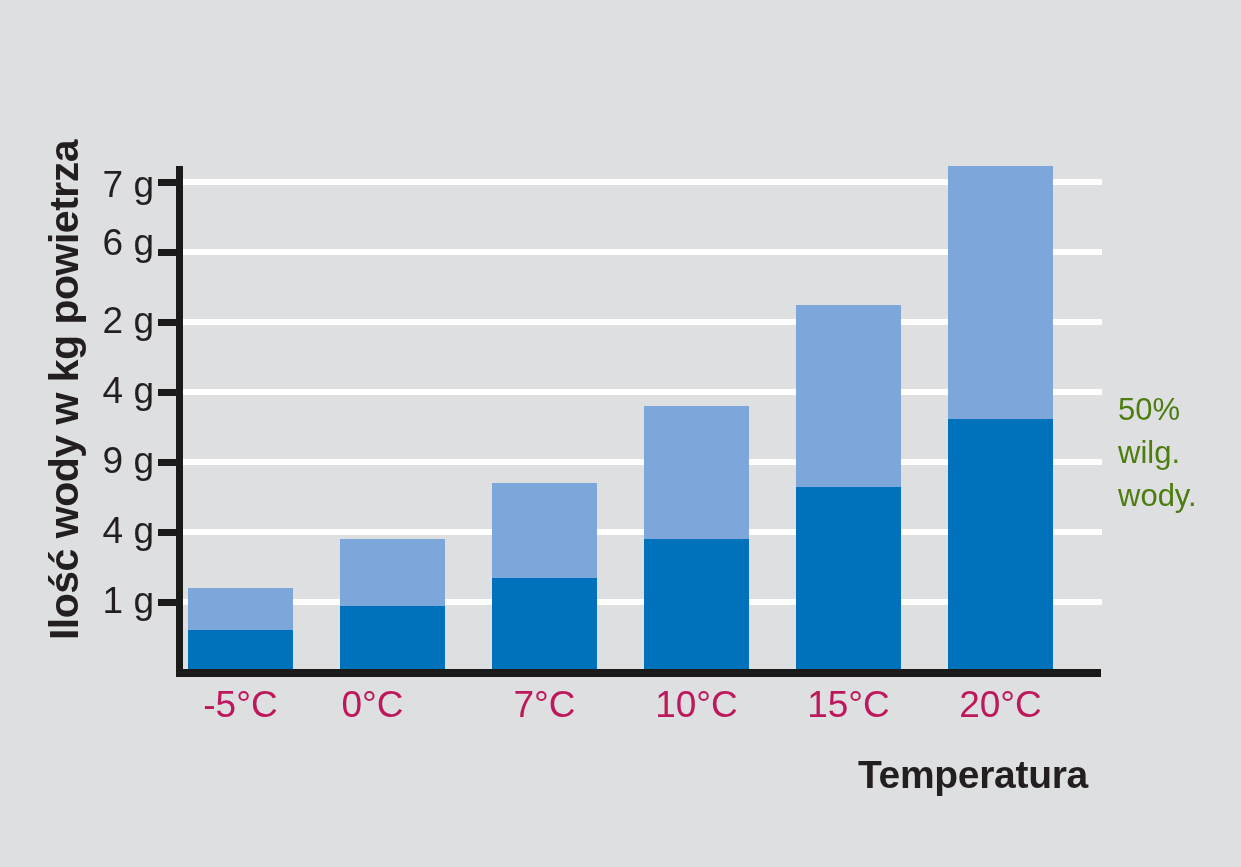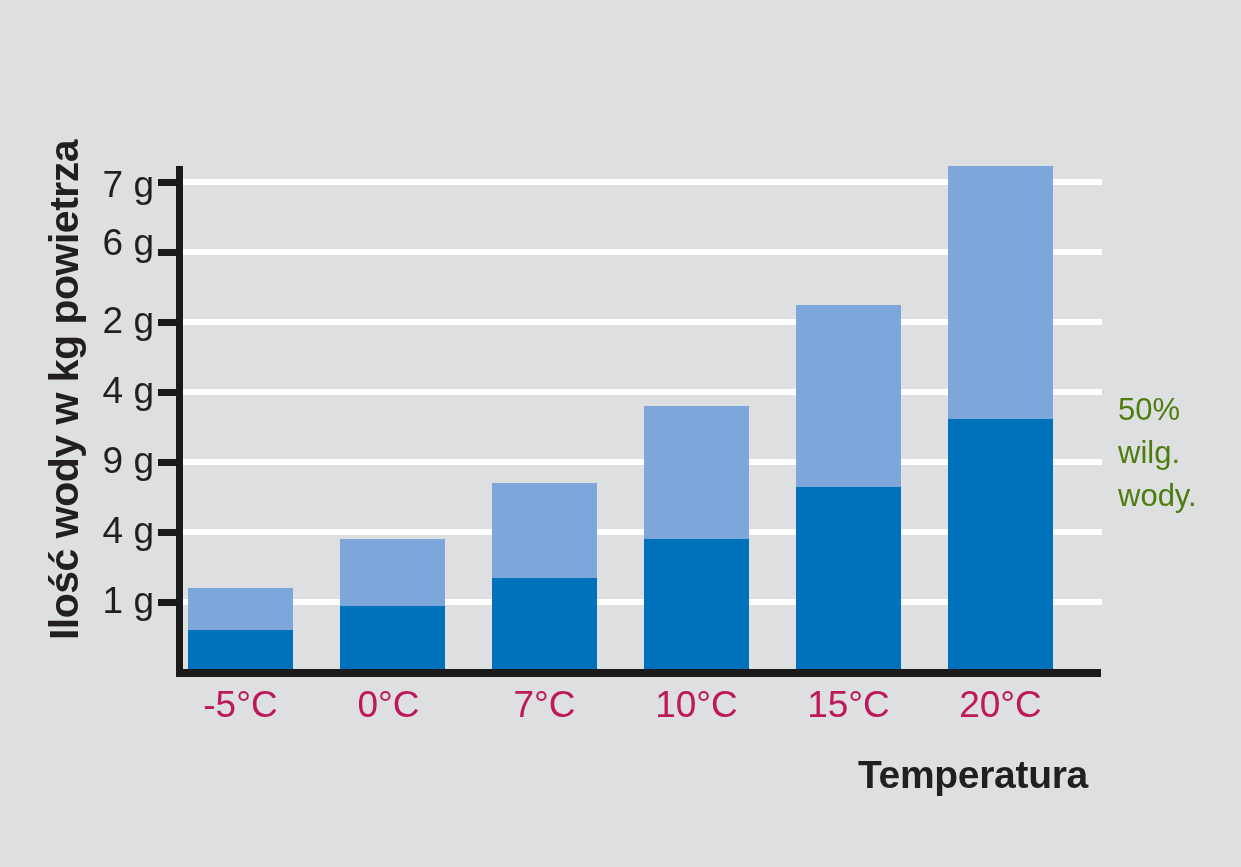--- a/index.html
+++ b/index.html
@@ -224,21 +224,21 @@
           <div class="bar-seg-bottom" style="height: 253.4px; background: rgb(0, 114, 188);"></div>
         </div>
       </div>
   </div>
 
   <div id="y-axis-line"></div>
   <div id="x-axis-line"></div>
 
   <div id="x-tick-labels">
       <div class="x-tick-label" style="left: 188px; width: 105px;">-5°C</div>
-      <div class="x-tick-label" style="left: 336px; width: 105px;">0°C</div>
+      <div class="x-tick-label" style="left: 320px; width: 105px;">0°C</div>
       <div class="x-tick-label" style="left: 492px; width: 105px;">7°C</div>
       <div class="x-tick-label" style="left: 644px; width: 105px;">10°C</div>
       <div class="x-tick-label" style="left: 796px; width: 105px;">15°C</div>
       <div class="x-tick-label" style="left: 948px; width: 105px;">20°C</div>
     </div>
 
   <div id="x-axis-title">Temperatura</div>
 
   <div id="right-annotation">
     <div>50%</div>

